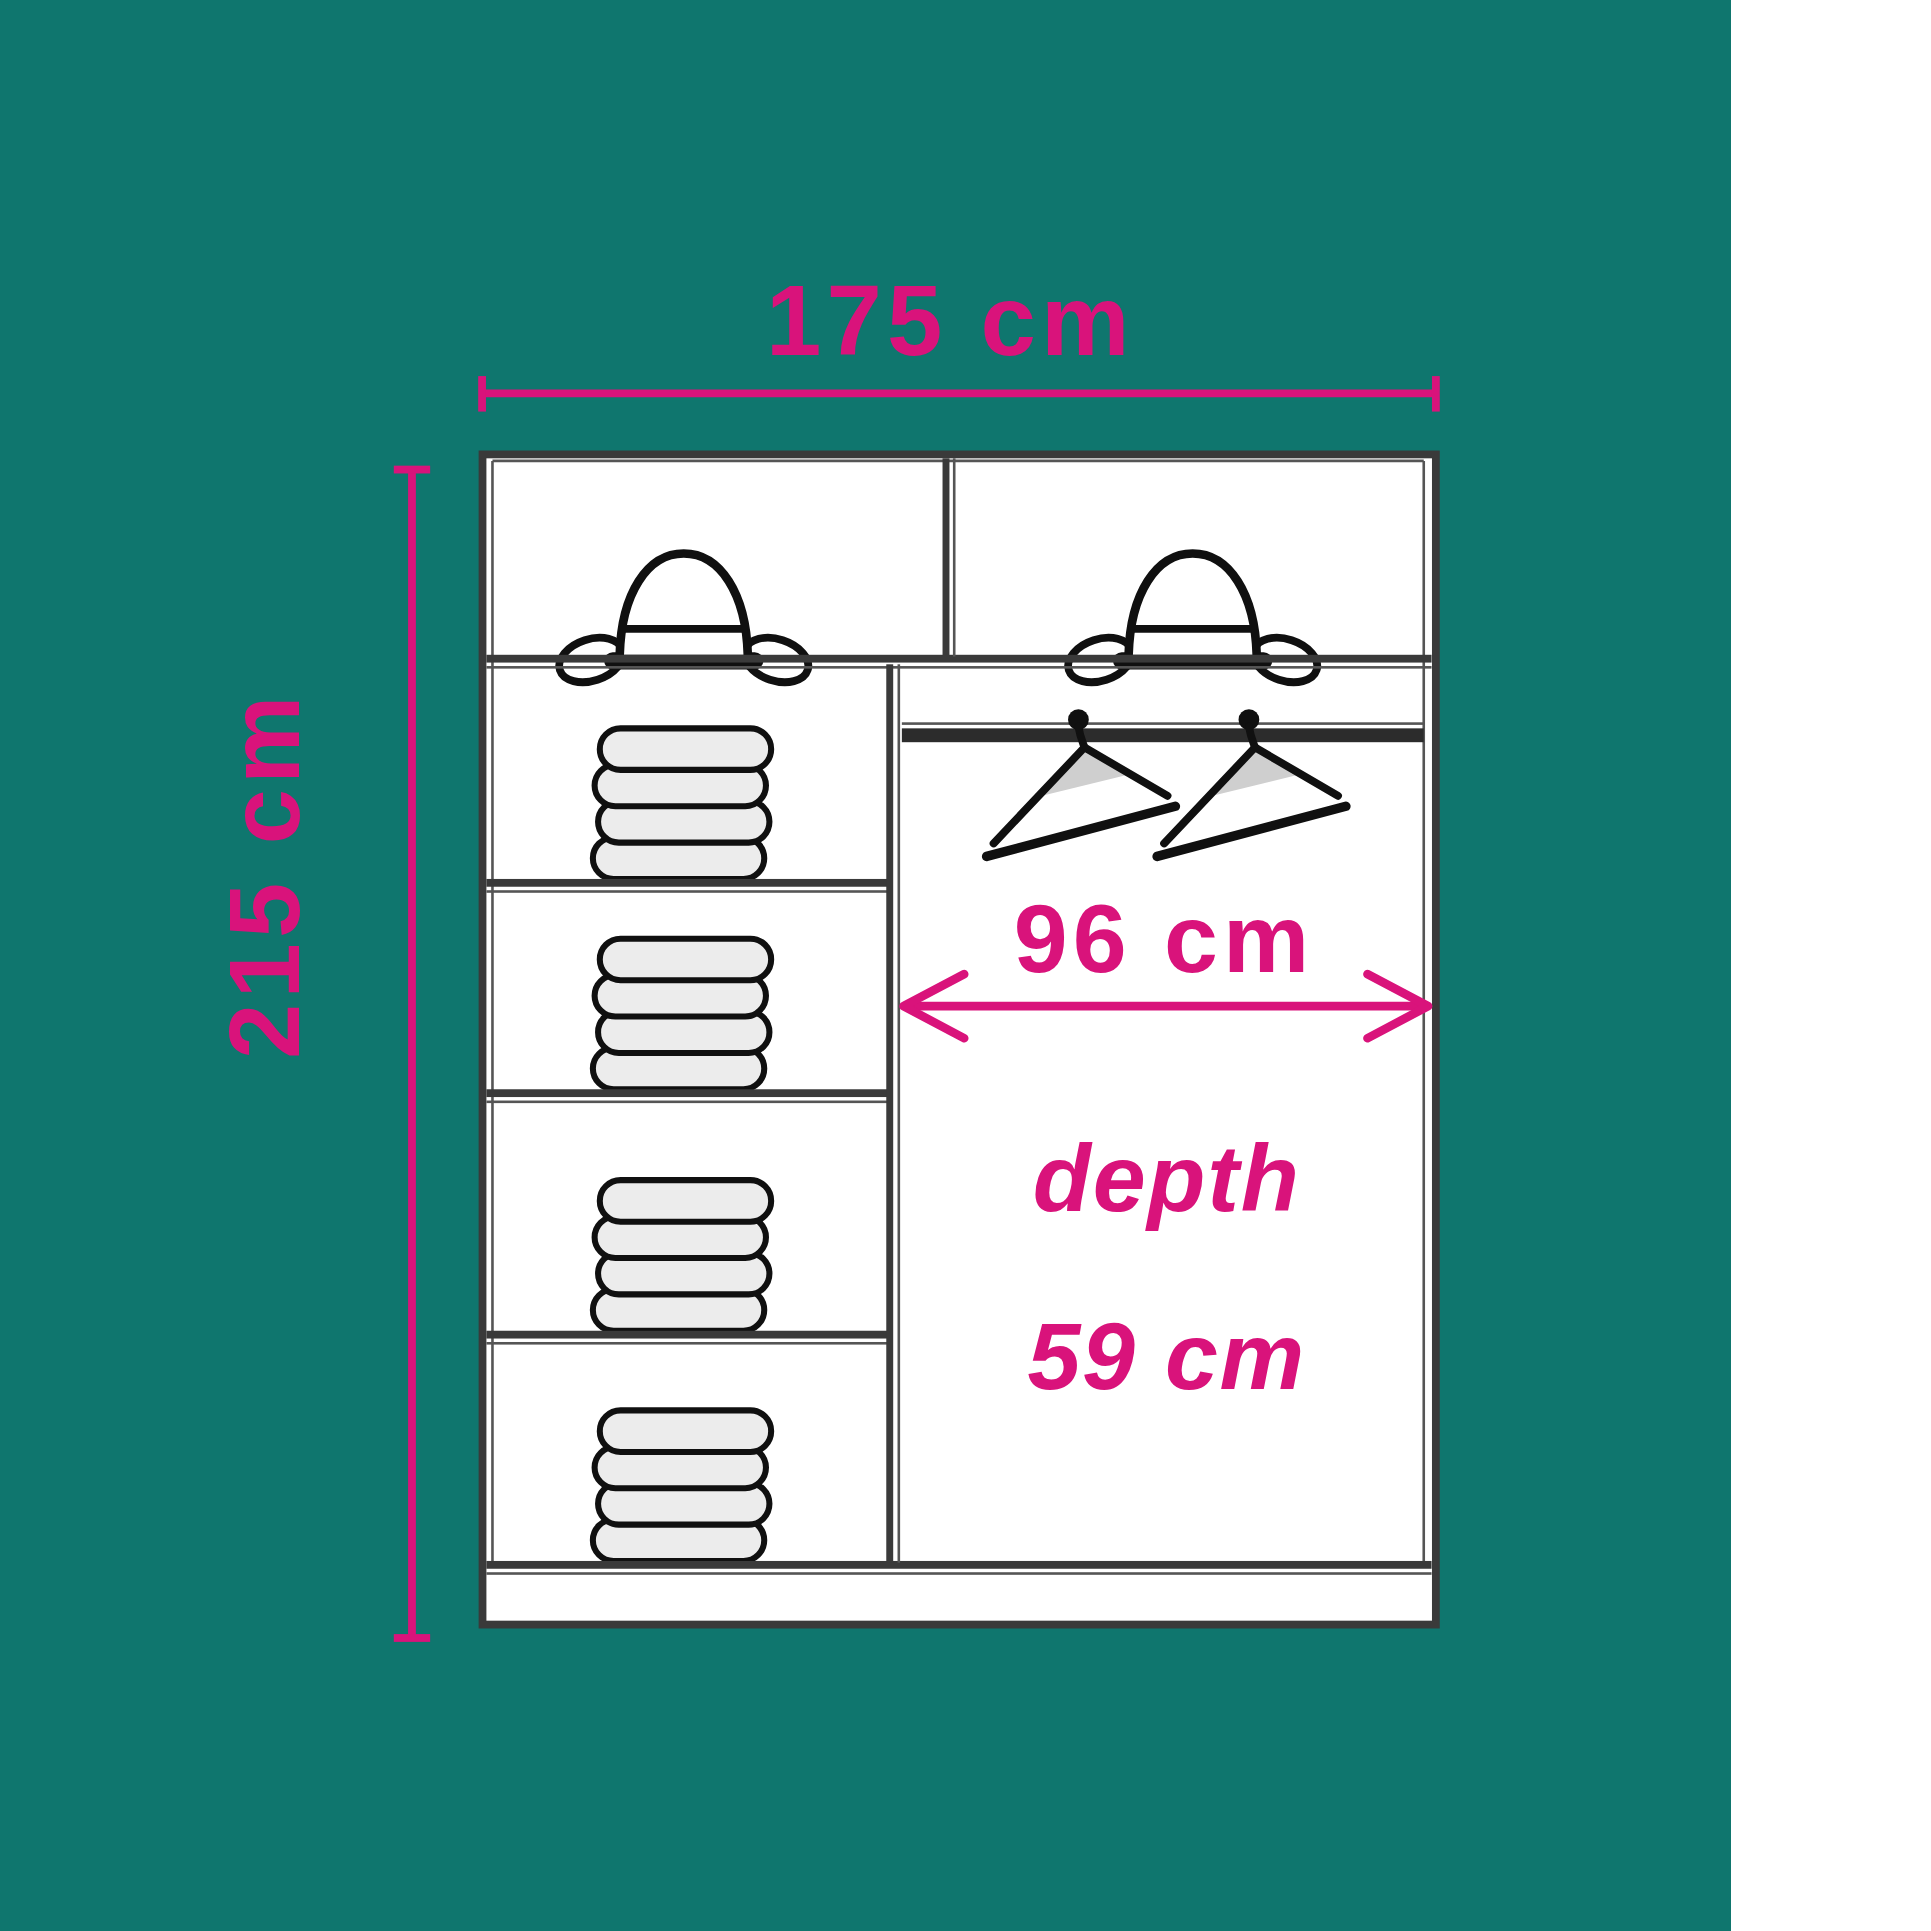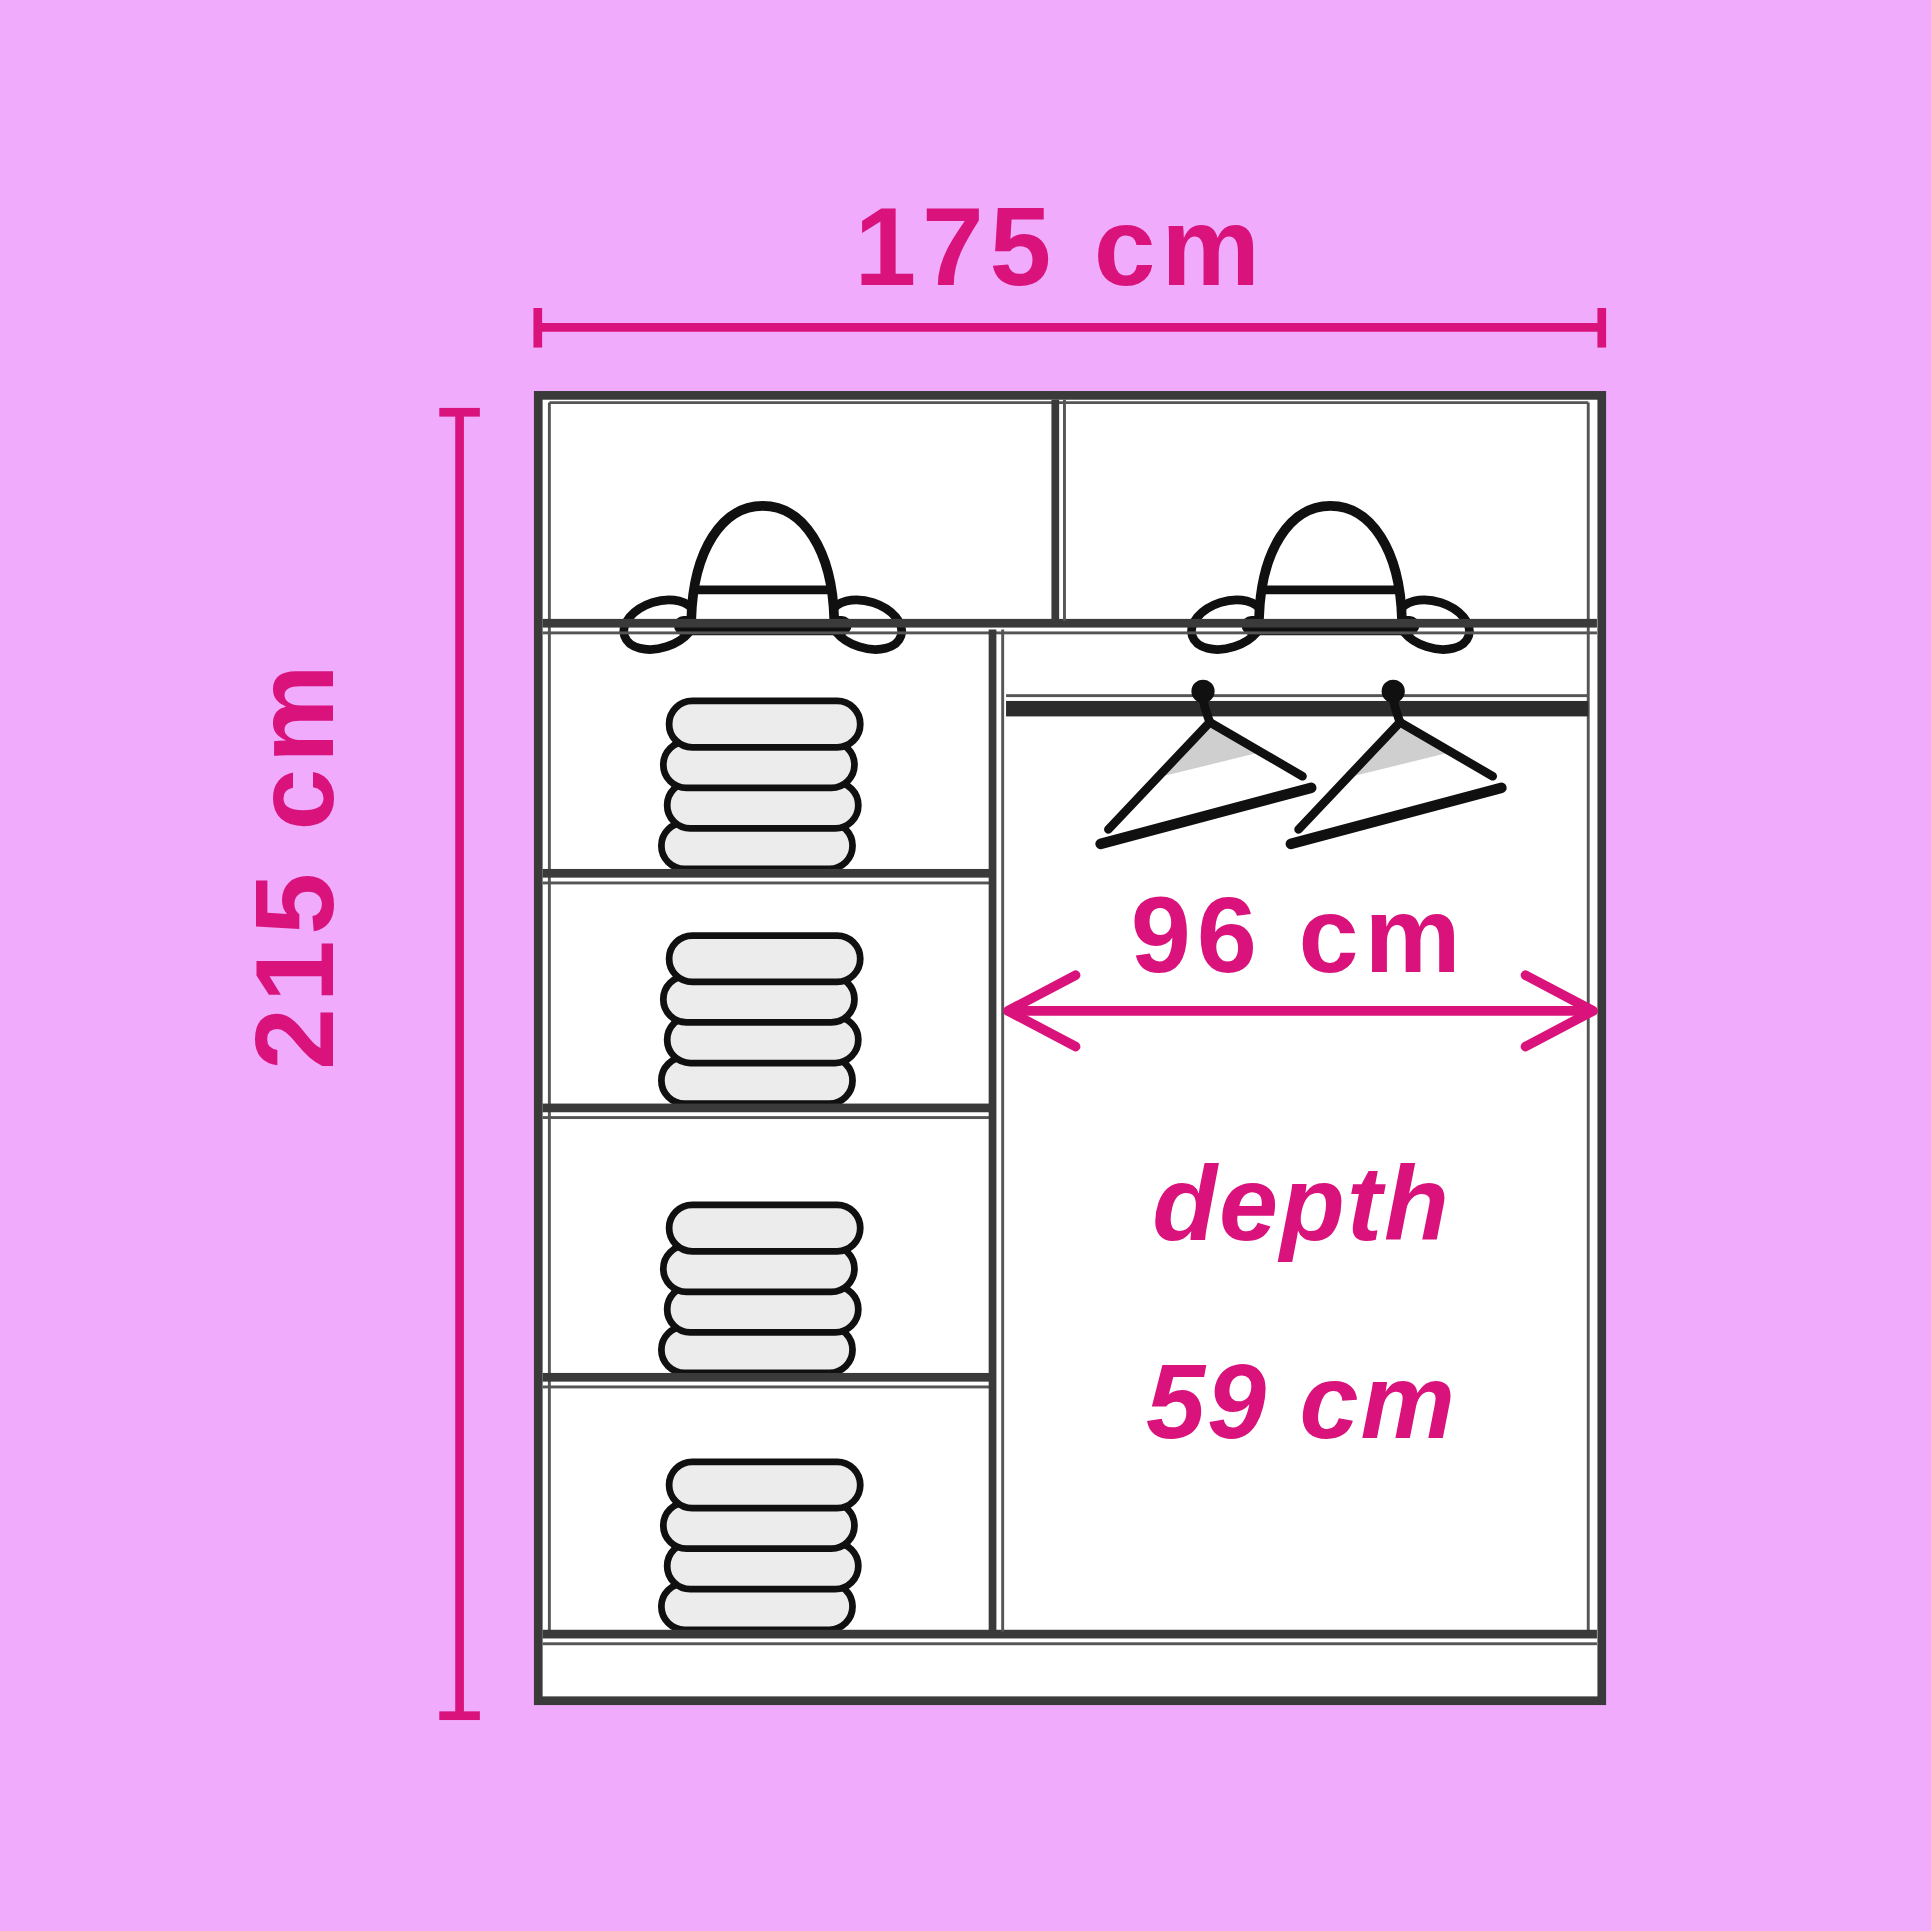--- a/index.html
+++ b/index.html
@@ -1,16 +1,16 @@
 <!DOCTYPE html>
 <html><head>
 <meta charset="utf-8">
 <style>
   html,body{margin:0;padding:0;background:#ffffff;}
-  .canvas{position:relative;width:1931px;height:1931px;background:#f0abfc;overflow:hidden;
+  .canvas{position:relative;width:1731px;height:1931px;background:#0f766e;overflow:hidden;
           font-family:"Liberation Sans", sans-serif;}
   svg{display:block;width:100%;height:100%;}
   .dim-text{font-family:"Liberation Sans", sans-serif;font-weight:700;letter-spacing:6px;}
   .dim-text-italic{font-family:"Liberation Sans", sans-serif;font-weight:700;font-style:italic;letter-spacing:2px;}
 </style>
 </head>
 <body>
 
 <div class="canvas">
 <svg id="diagram-svg" viewBox="0 0 2000 2000">

